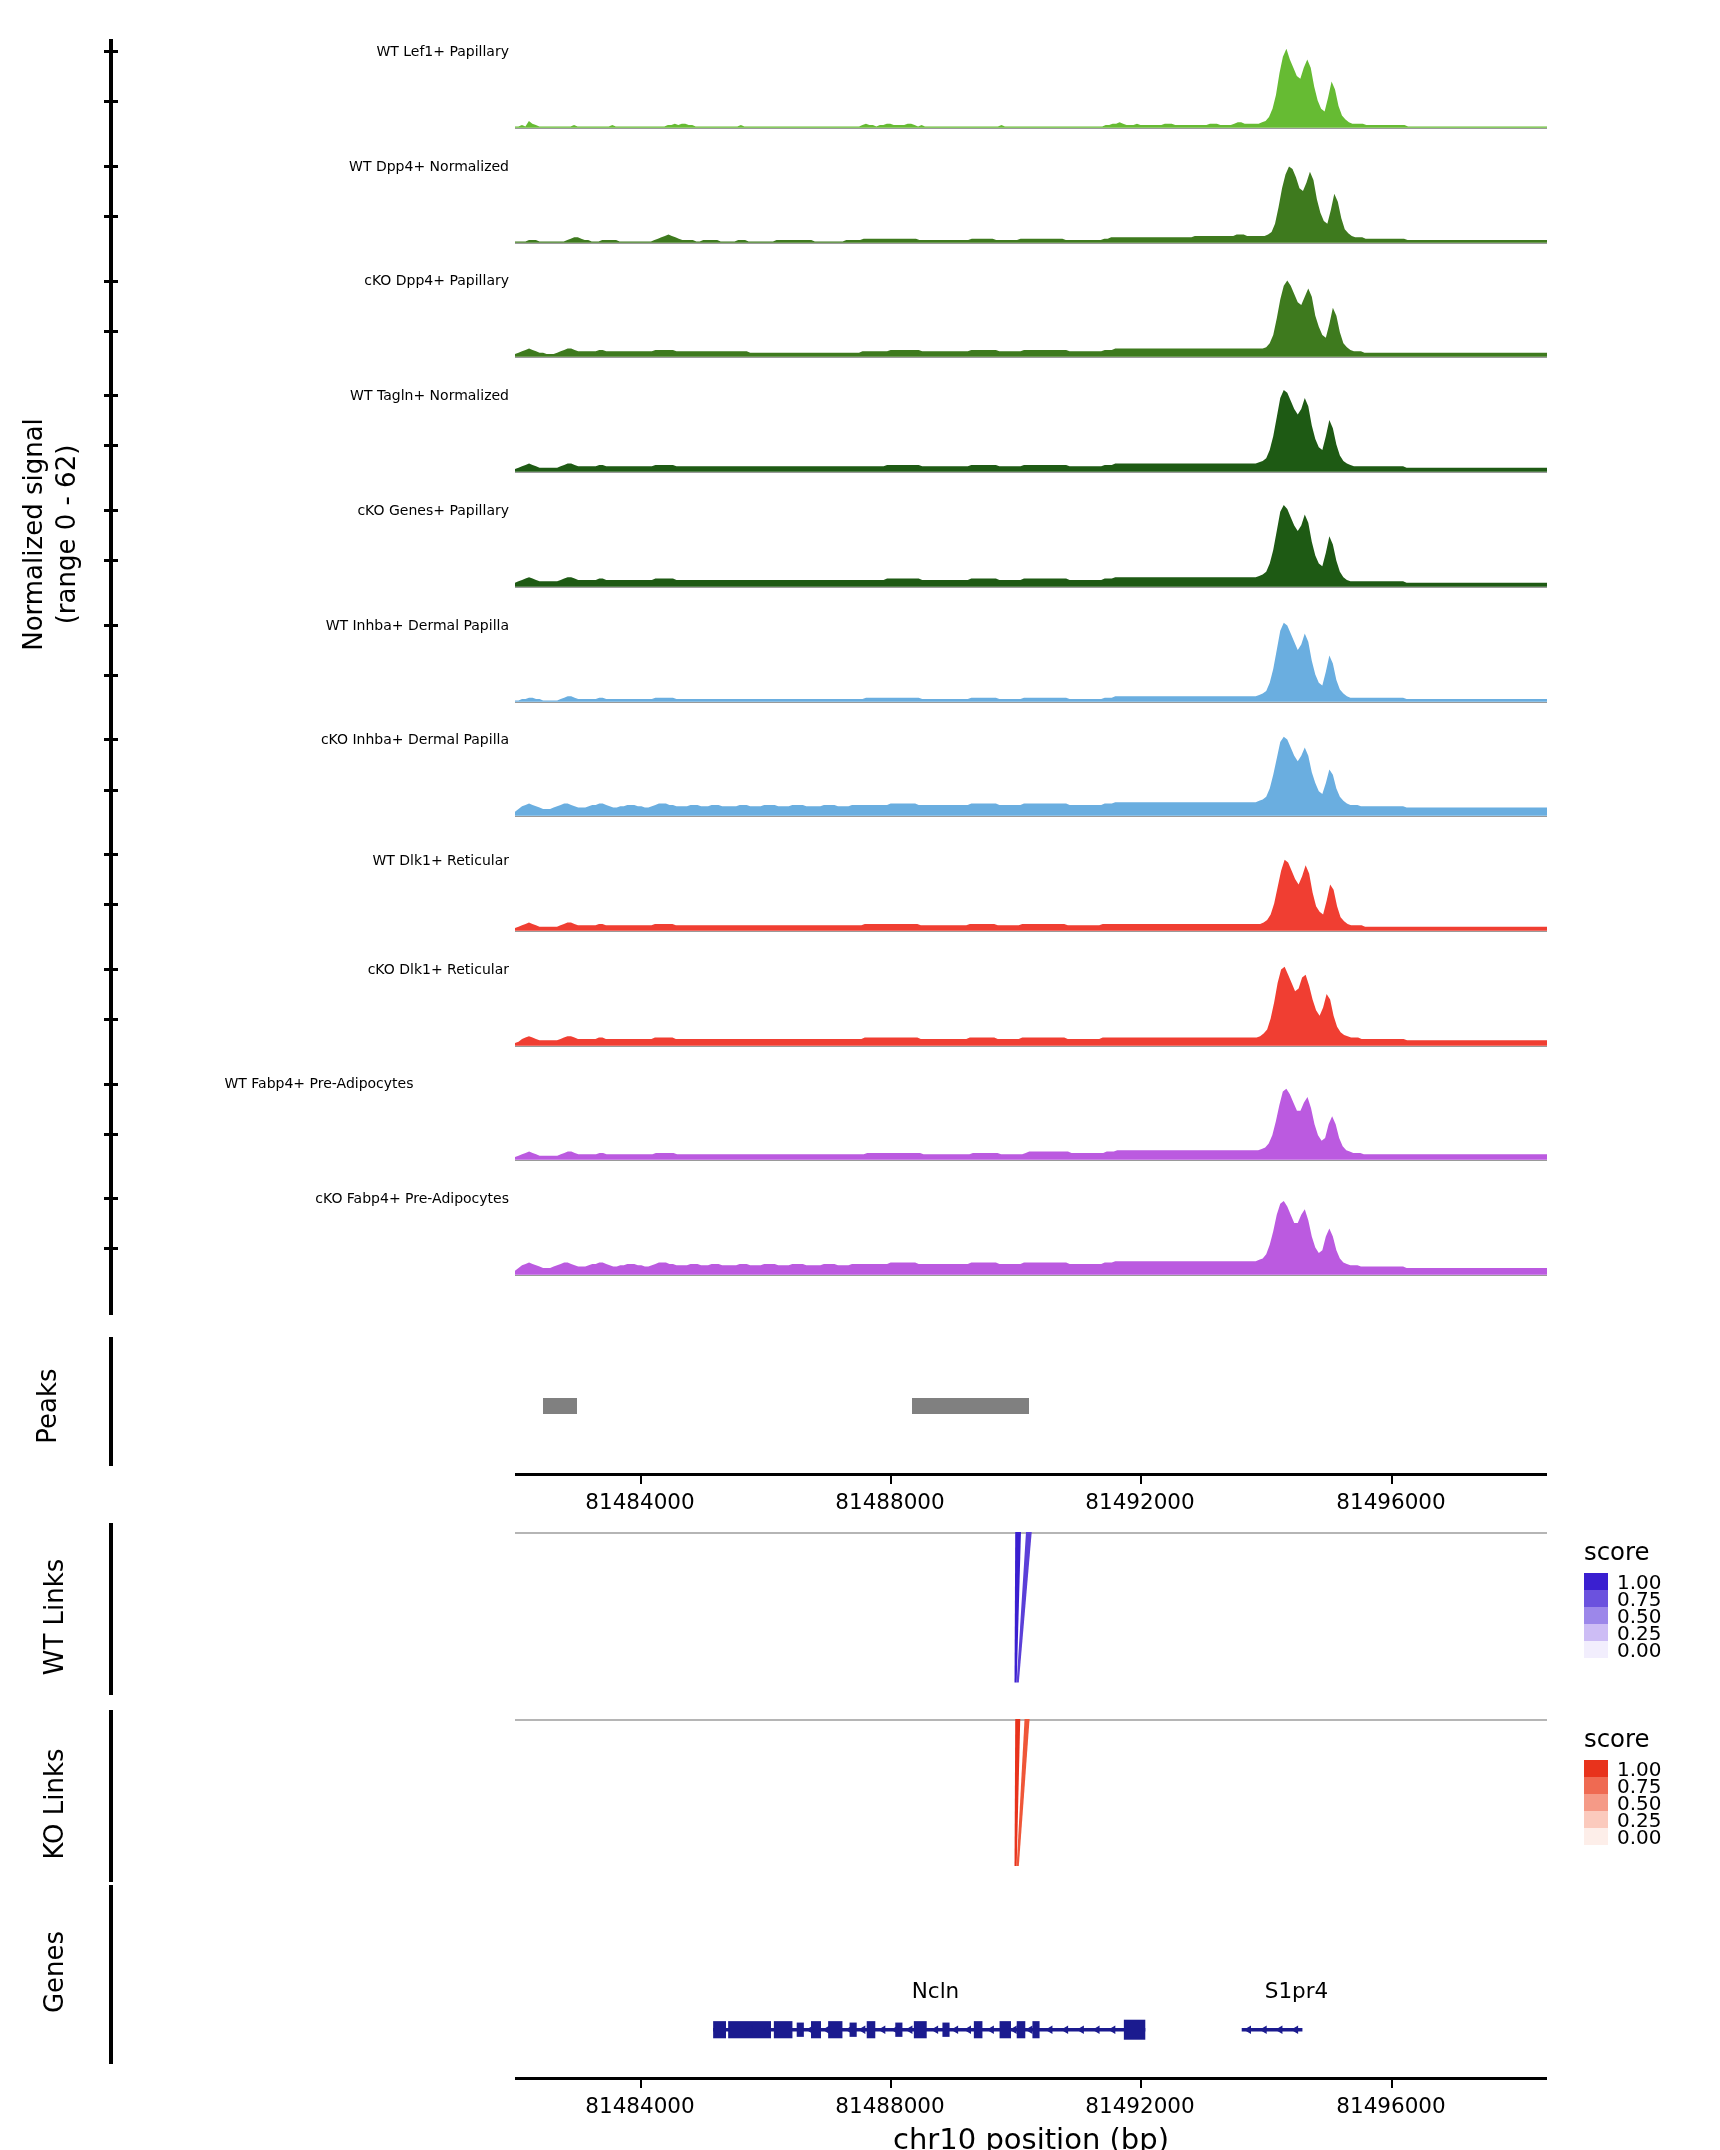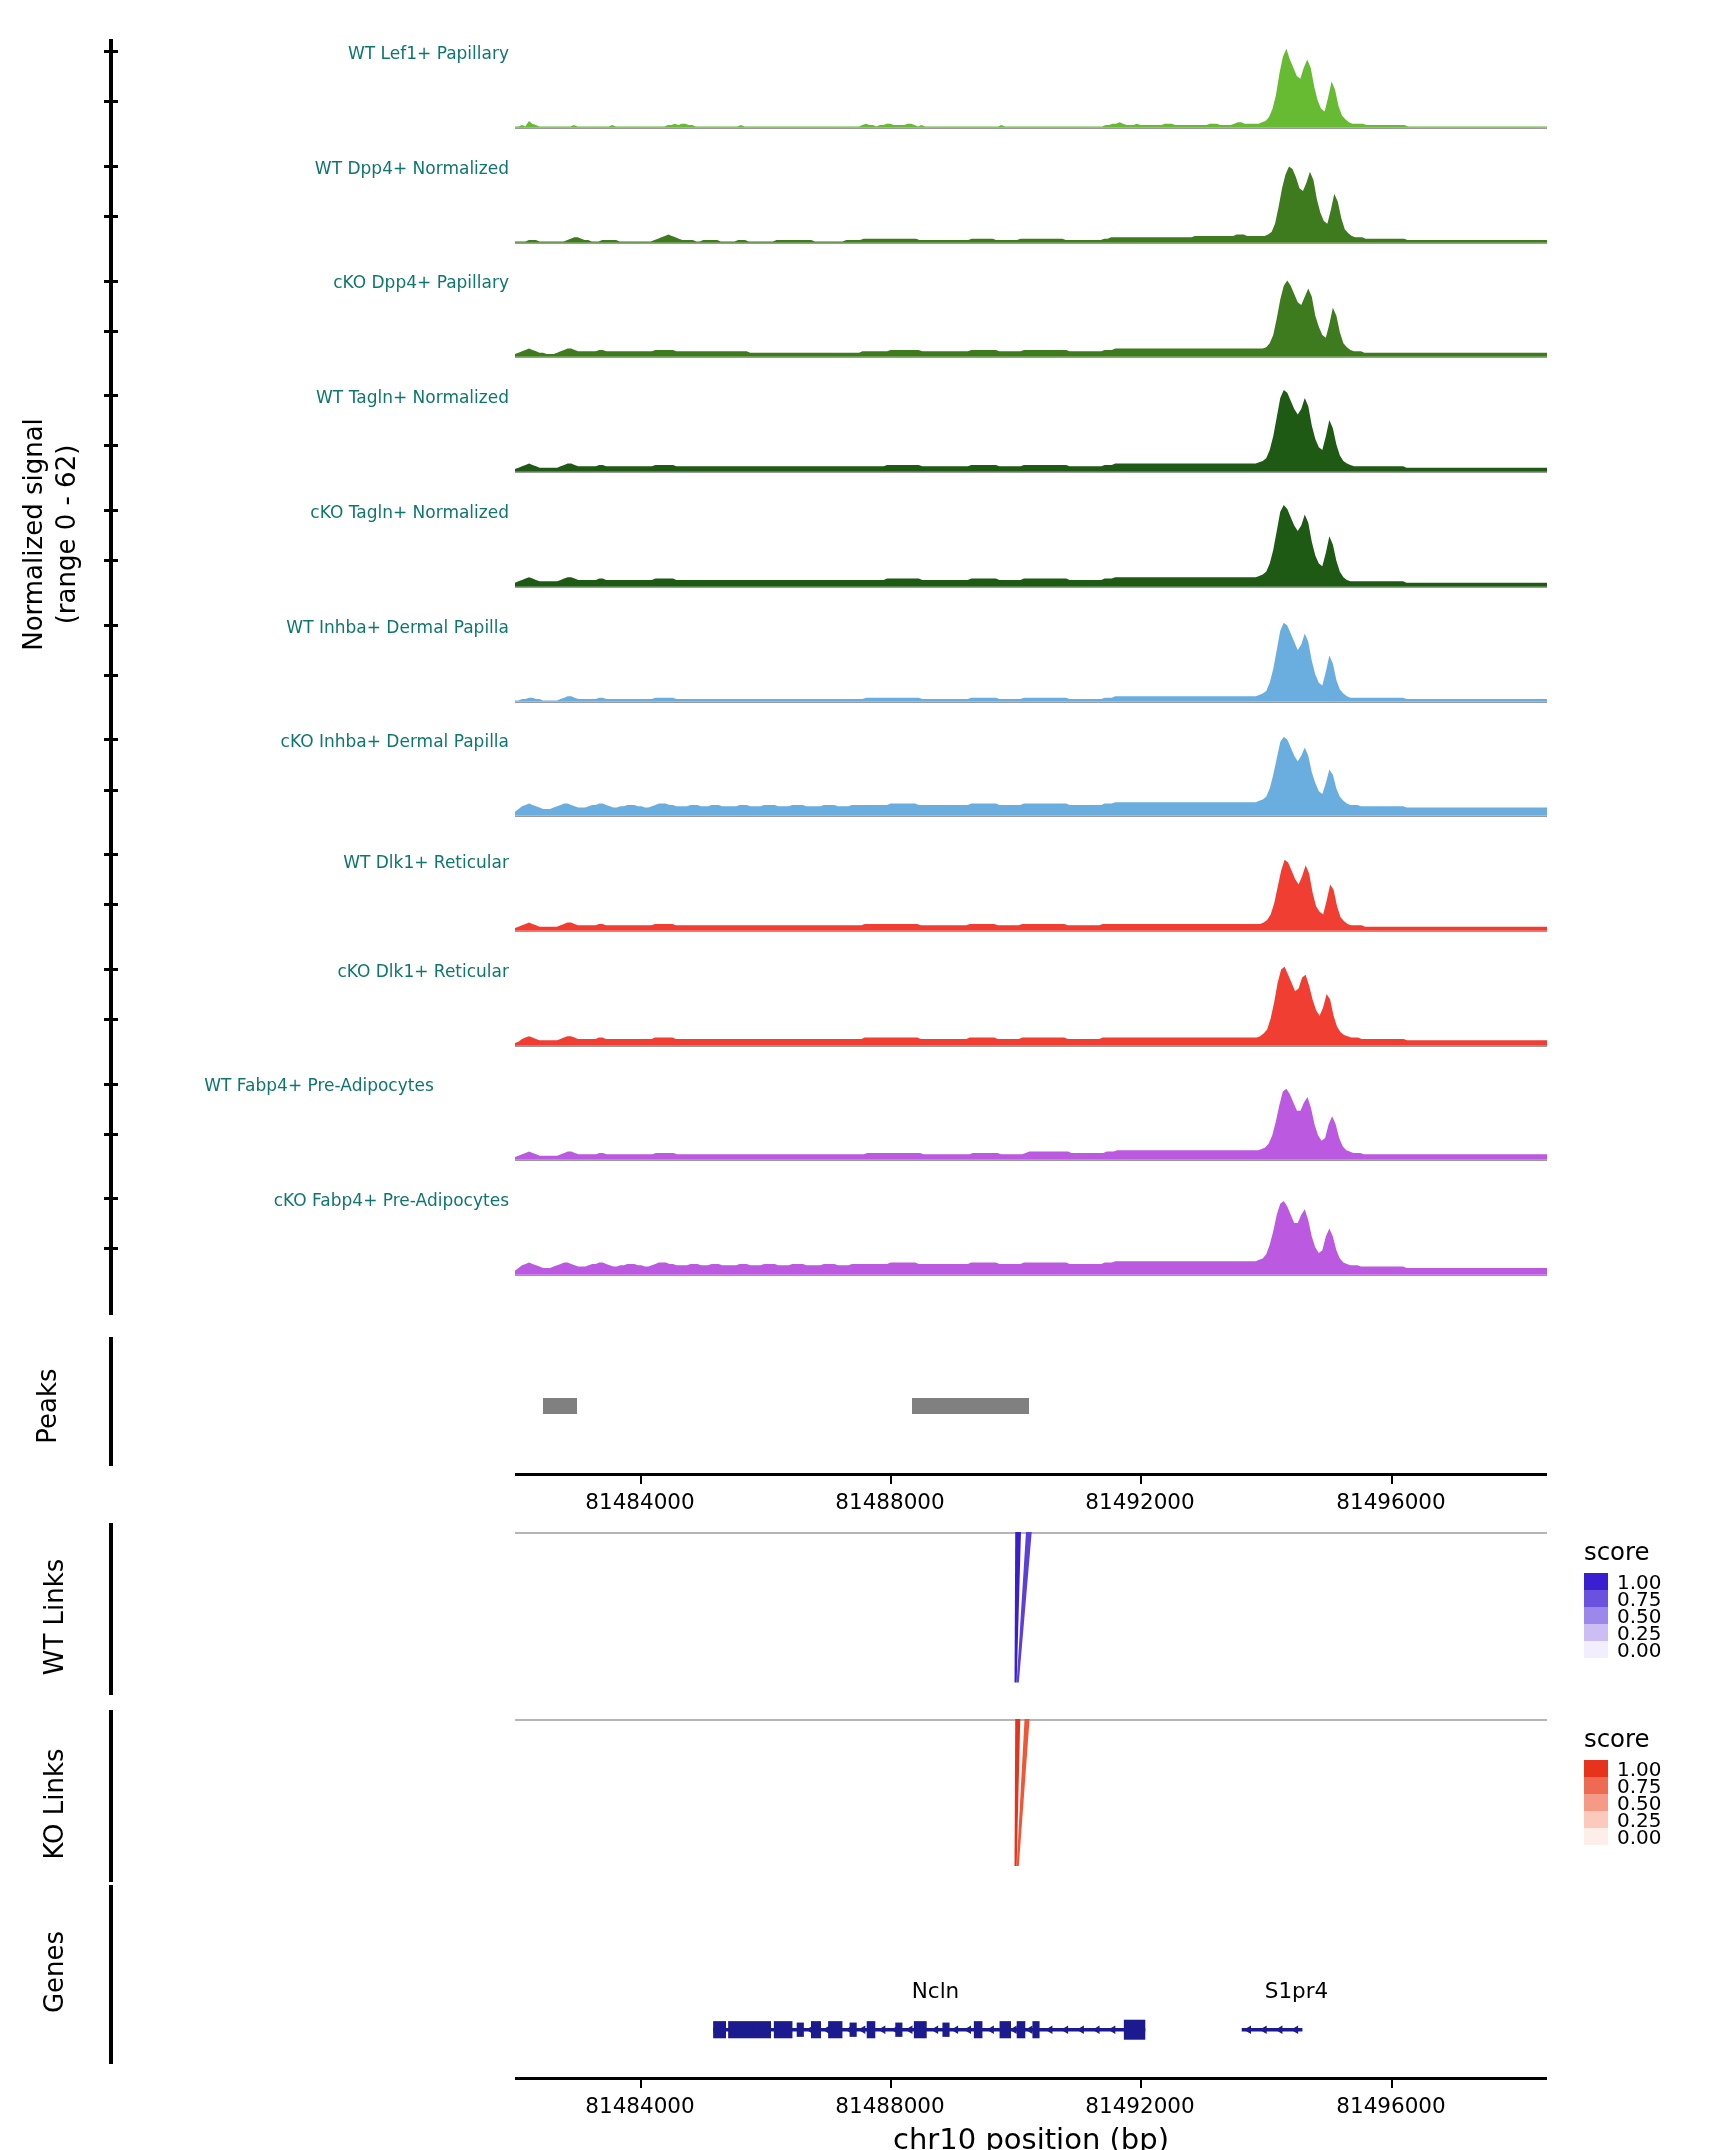--- a/index.html
+++ b/index.html
@@ -57,22 +57,22 @@
   .track {
     position: absolute;
     left: 0;
     width: 1721px;
   }
   .track-label {
     position: absolute;
     left: 129px;
     width: 380px;
     text-align: right;
-    font-size: 17px;
-    color: #0f766e;
+    font-size: 14px;
+    color: #000000;
     white-space: nowrap;
   }
   .track-plot {
     position: absolute;
     left: 515px;
     width: 1032px;
     height: 93px;
   }
   .track-plot svg { display: block; }
   .baseline {
@@ -250,21 +250,21 @@
         <div class="track" style="top: 387px; height: 102px;">
           <div class="track-label" style="top: 0px;">WT Tagln+ Normalized</div>
           <div class="track-plot" style="top: 0px;">
             <svg width="1032" height="85" viewBox="0 0 1440 118">
               <polygon points="0,118 0.0,114.2 4.9,112.3 9.8,110.4 14.7,108.5 19.6,106.6 24.5,108.5 29.4,110.4 34.3,112.3 39.2,112.3 44.1,112.3 49.0,112.3 53.9,112.3 58.8,112.3 63.7,110.4 68.6,108.5 73.5,106.6 78.4,106.6 83.3,108.5 88.2,110.4 93.1,110.4 98.0,110.4 102.9,110.4 107.8,110.4 112.7,110.4 117.6,108.5 122.4,108.5 127.3,110.4 132.2,110.4 137.1,110.4 142.0,110.4 146.9,110.4 151.8,110.4 156.7,110.4 161.6,110.4 166.5,110.4 171.4,110.4 176.3,110.4 181.2,110.4 186.1,110.4 191.0,110.4 195.9,108.5 200.8,108.5 205.7,108.5 210.6,108.5 215.5,108.5 220.4,108.5 225.3,110.4 230.2,110.4 235.1,110.4 240.0,110.4 244.9,110.4 249.8,110.4 254.7,110.4 259.6,110.4 264.5,110.4 269.4,110.4 274.3,110.4 279.2,110.4 284.1,110.4 289.0,110.4 293.9,110.4 298.8,110.4 303.7,110.4 308.6,110.4 313.5,110.4 318.4,110.4 323.3,110.4 328.2,110.4 333.1,110.4 338.0,110.4 342.9,110.4 347.8,110.4 352.7,110.4 357.6,110.4 362.4,110.4 367.3,110.4 372.2,110.4 377.1,110.4 382.0,110.4 386.9,110.4 391.8,110.4 396.7,110.4 401.6,110.4 406.5,110.4 411.4,110.4 416.3,110.4 421.2,110.4 426.1,110.4 431.0,110.4 435.9,110.4 440.8,110.4 445.7,110.4 450.6,110.4 455.5,110.4 460.4,110.4 465.3,110.4 470.2,110.4 475.1,110.4 480.0,110.4 484.9,110.4 489.8,110.4 494.7,110.4 499.6,110.4 504.5,110.4 509.4,110.4 514.3,110.4 519.2,108.5 524.1,108.5 529.0,108.5 533.9,108.5 538.8,108.5 543.7,108.5 548.6,108.5 553.5,108.5 558.4,108.5 563.3,108.5 568.2,110.4 573.1,110.4 578.0,110.4 582.9,110.4 587.8,110.4 592.7,110.4 597.6,110.4 602.4,110.4 607.3,110.4 612.2,110.4 617.1,110.4 622.0,110.4 626.9,110.4 631.8,110.4 636.7,108.5 641.6,108.5 646.5,108.5 651.4,108.5 656.3,108.5 661.2,108.5 666.1,108.5 671.0,108.5 675.9,110.4 680.8,110.4 685.7,110.4 690.6,110.4 695.5,110.4 700.4,110.4 705.3,110.4 710.2,108.5 715.1,108.5 720.0,108.5 724.9,108.5 729.8,108.5 734.7,108.5 739.6,108.5 744.5,108.5 749.4,108.5 754.3,108.5 759.2,108.5 764.1,108.5 769.0,108.5 773.9,110.4 778.8,110.4 783.7,110.4 788.6,110.4 793.5,110.4 798.4,110.4 803.3,110.4 808.2,110.4 813.1,110.4 818.0,110.4 822.9,108.5 827.8,108.5 832.7,108.5 837.6,106.6 842.4,106.6 847.3,106.6 852.2,106.6 857.1,106.6 862.0,106.6 866.9,106.6 871.8,106.6 876.7,106.6 881.6,106.6 886.5,106.6 891.4,106.6 896.3,106.6 901.2,106.6 906.1,106.6 911.0,106.6 915.9,106.6 920.8,106.6 925.7,106.6 930.6,106.6 935.5,106.6 940.4,106.6 945.3,106.6 950.2,106.6 955.1,106.6 960.0,106.6 964.9,106.6 969.8,106.6 974.7,106.6 979.6,106.6 984.5,106.6 989.4,106.6 994.3,106.6 999.2,106.6 1004.1,106.6 1009.0,106.6 1013.9,106.6 1018.8,106.6 1023.7,106.6 1028.6,106.6 1033.5,106.6 1038.4,104.7 1043.3,102.8 1048.2,99.0 1053.1,87.5 1058.0,68.5 1062.9,41.9 1067.8,15.2 1072.7,3.8 1077.6,7.6 1082.4,19.0 1087.3,30.5 1092.2,38.1 1097.1,30.5 1102.0,15.2 1106.9,26.6 1111.8,53.3 1116.7,72.3 1121.6,83.7 1126.5,87.5 1131.4,68.5 1136.3,45.7 1141.2,57.1 1146.1,79.9 1151.0,95.2 1155.9,102.8 1160.8,106.6 1165.7,108.5 1170.6,110.4 1175.5,110.4 1180.4,110.4 1185.3,110.4 1190.2,110.4 1195.1,110.4 1200.0,110.4 1204.9,110.4 1209.8,110.4 1214.7,110.4 1219.6,110.4 1224.5,110.4 1229.4,110.4 1234.3,110.4 1239.2,110.4 1244.1,112.3 1249.0,112.3 1253.9,112.3 1258.8,112.3 1263.7,112.3 1268.6,112.3 1273.5,112.3 1278.4,112.3 1283.3,112.3 1288.2,112.3 1293.1,112.3 1298.0,112.3 1302.9,112.3 1307.8,112.3 1312.7,112.3 1317.6,112.3 1322.4,112.3 1327.3,112.3 1332.2,112.3 1337.1,112.3 1342.0,112.3 1346.9,112.3 1351.8,112.3 1356.7,112.3 1361.6,112.3 1366.5,112.3 1371.4,112.3 1376.3,112.3 1381.2,112.3 1386.1,112.3 1391.0,112.3 1395.9,112.3 1400.8,112.3 1405.7,112.3 1410.6,112.3 1415.5,112.3 1420.4,112.3 1425.3,112.3 1430.2,112.3 1435.1,112.3 1440.0,112.3 1440,118" fill="#1e5a14"></polygon>
             </svg>
           </div>
           <div class="baseline" style="top: 85px;"></div>
         </div>
         <div class="track" style="top: 502px; height: 102px;">
-          <div class="track-label" style="top: 0px;">cKO Tagln+ Normalized</div>
+          <div class="track-label" style="top: 0px;">cKO Genes+ Papillary</div>
           <div class="track-plot" style="top: 0px;">
             <svg width="1032" height="85" viewBox="0 0 1440 118">
               <polygon points="0,118 0.0,112.3 4.9,110.4 9.8,108.5 14.7,106.6 19.6,104.7 24.5,106.6 29.4,108.5 34.3,110.4 39.2,110.4 44.1,110.4 49.0,110.4 53.9,110.4 58.8,110.4 63.7,108.5 68.6,106.6 73.5,104.7 78.4,104.7 83.3,106.6 88.2,108.5 93.1,108.5 98.0,108.5 102.9,108.5 107.8,108.5 112.7,108.5 117.6,106.6 122.4,106.6 127.3,108.5 132.2,108.5 137.1,108.5 142.0,108.5 146.9,108.5 151.8,108.5 156.7,108.5 161.6,108.5 166.5,108.5 171.4,108.5 176.3,108.5 181.2,108.5 186.1,108.5 191.0,108.5 195.9,106.6 200.8,106.6 205.7,106.6 210.6,106.6 215.5,106.6 220.4,106.6 225.3,108.5 230.2,108.5 235.1,108.5 240.0,108.5 244.9,108.5 249.8,108.5 254.7,108.5 259.6,108.5 264.5,108.5 269.4,108.5 274.3,108.5 279.2,108.5 284.1,108.5 289.0,108.5 293.9,108.5 298.8,108.5 303.7,108.5 308.6,108.5 313.5,108.5 318.4,108.5 323.3,108.5 328.2,108.5 333.1,108.5 338.0,108.5 342.9,108.5 347.8,108.5 352.7,108.5 357.6,108.5 362.4,108.5 367.3,108.5 372.2,108.5 377.1,108.5 382.0,108.5 386.9,108.5 391.8,108.5 396.7,108.5 401.6,108.5 406.5,108.5 411.4,108.5 416.3,108.5 421.2,108.5 426.1,108.5 431.0,108.5 435.9,108.5 440.8,108.5 445.7,108.5 450.6,108.5 455.5,108.5 460.4,108.5 465.3,108.5 470.2,108.5 475.1,108.5 480.0,108.5 484.9,108.5 489.8,108.5 494.7,108.5 499.6,108.5 504.5,108.5 509.4,108.5 514.3,108.5 519.2,106.6 524.1,106.6 529.0,106.6 533.9,106.6 538.8,106.6 543.7,106.6 548.6,106.6 553.5,106.6 558.4,106.6 563.3,106.6 568.2,108.5 573.1,108.5 578.0,108.5 582.9,108.5 587.8,108.5 592.7,108.5 597.6,108.5 602.4,108.5 607.3,108.5 612.2,108.5 617.1,108.5 622.0,108.5 626.9,108.5 631.8,108.5 636.7,106.6 641.6,106.6 646.5,106.6 651.4,106.6 656.3,106.6 661.2,106.6 666.1,106.6 671.0,106.6 675.9,108.5 680.8,108.5 685.7,108.5 690.6,108.5 695.5,108.5 700.4,108.5 705.3,108.5 710.2,106.6 715.1,106.6 720.0,106.6 724.9,106.6 729.8,106.6 734.7,106.6 739.6,106.6 744.5,106.6 749.4,106.6 754.3,106.6 759.2,106.6 764.1,106.6 769.0,106.6 773.9,108.5 778.8,108.5 783.7,108.5 788.6,108.5 793.5,108.5 798.4,108.5 803.3,108.5 808.2,108.5 813.1,108.5 818.0,108.5 822.9,106.6 827.8,106.6 832.7,106.6 837.6,104.7 842.4,104.7 847.3,104.7 852.2,104.7 857.1,104.7 862.0,104.7 866.9,104.7 871.8,104.7 876.7,104.7 881.6,104.7 886.5,104.7 891.4,104.7 896.3,104.7 901.2,104.7 906.1,104.7 911.0,104.7 915.9,104.7 920.8,104.7 925.7,104.7 930.6,104.7 935.5,104.7 940.4,104.7 945.3,104.7 950.2,104.7 955.1,104.7 960.0,104.7 964.9,104.7 969.8,104.7 974.7,104.7 979.6,104.7 984.5,104.7 989.4,104.7 994.3,104.7 999.2,104.7 1004.1,104.7 1009.0,104.7 1013.9,104.7 1018.8,104.7 1023.7,104.7 1028.6,104.7 1033.5,104.7 1038.4,102.8 1043.3,100.9 1048.2,97.1 1053.1,85.6 1058.0,66.6 1062.9,40.0 1067.8,13.3 1072.7,3.8 1077.6,9.5 1082.4,20.9 1087.3,32.4 1092.2,40.0 1097.1,32.4 1102.0,17.1 1106.9,28.5 1111.8,55.2 1116.7,74.2 1121.6,85.6 1126.5,89.5 1131.4,70.4 1136.3,47.6 1141.2,59.0 1146.1,81.8 1151.0,97.1 1155.9,104.7 1160.8,108.5 1165.7,110.4 1170.6,110.4 1175.5,110.4 1180.4,110.4 1185.3,110.4 1190.2,110.4 1195.1,110.4 1200.0,110.4 1204.9,110.4 1209.8,110.4 1214.7,110.4 1219.6,110.4 1224.5,110.4 1229.4,110.4 1234.3,110.4 1239.2,110.4 1244.1,112.3 1249.0,112.3 1253.9,112.3 1258.8,112.3 1263.7,112.3 1268.6,112.3 1273.5,112.3 1278.4,112.3 1283.3,112.3 1288.2,112.3 1293.1,112.3 1298.0,112.3 1302.9,112.3 1307.8,112.3 1312.7,112.3 1317.6,112.3 1322.4,112.3 1327.3,112.3 1332.2,112.3 1337.1,112.3 1342.0,112.3 1346.9,112.3 1351.8,112.3 1356.7,112.3 1361.6,112.3 1366.5,112.3 1371.4,112.3 1376.3,112.3 1381.2,112.3 1386.1,112.3 1391.0,112.3 1395.9,112.3 1400.8,112.3 1405.7,112.3 1410.6,112.3 1415.5,112.3 1420.4,112.3 1425.3,112.3 1430.2,112.3 1435.1,112.3 1440.0,112.3 1440,118" fill="#1e5a14"></polygon>
             </svg>
           </div>
           <div class="baseline" style="top: 85px;"></div>
         </div>
         <div class="track" style="top: 617px; height: 102px;">
           <div class="track-label" style="top: 0px;">WT Inhba+ Dermal Papilla</div>
           <div class="track-plot" style="top: 0px;">

